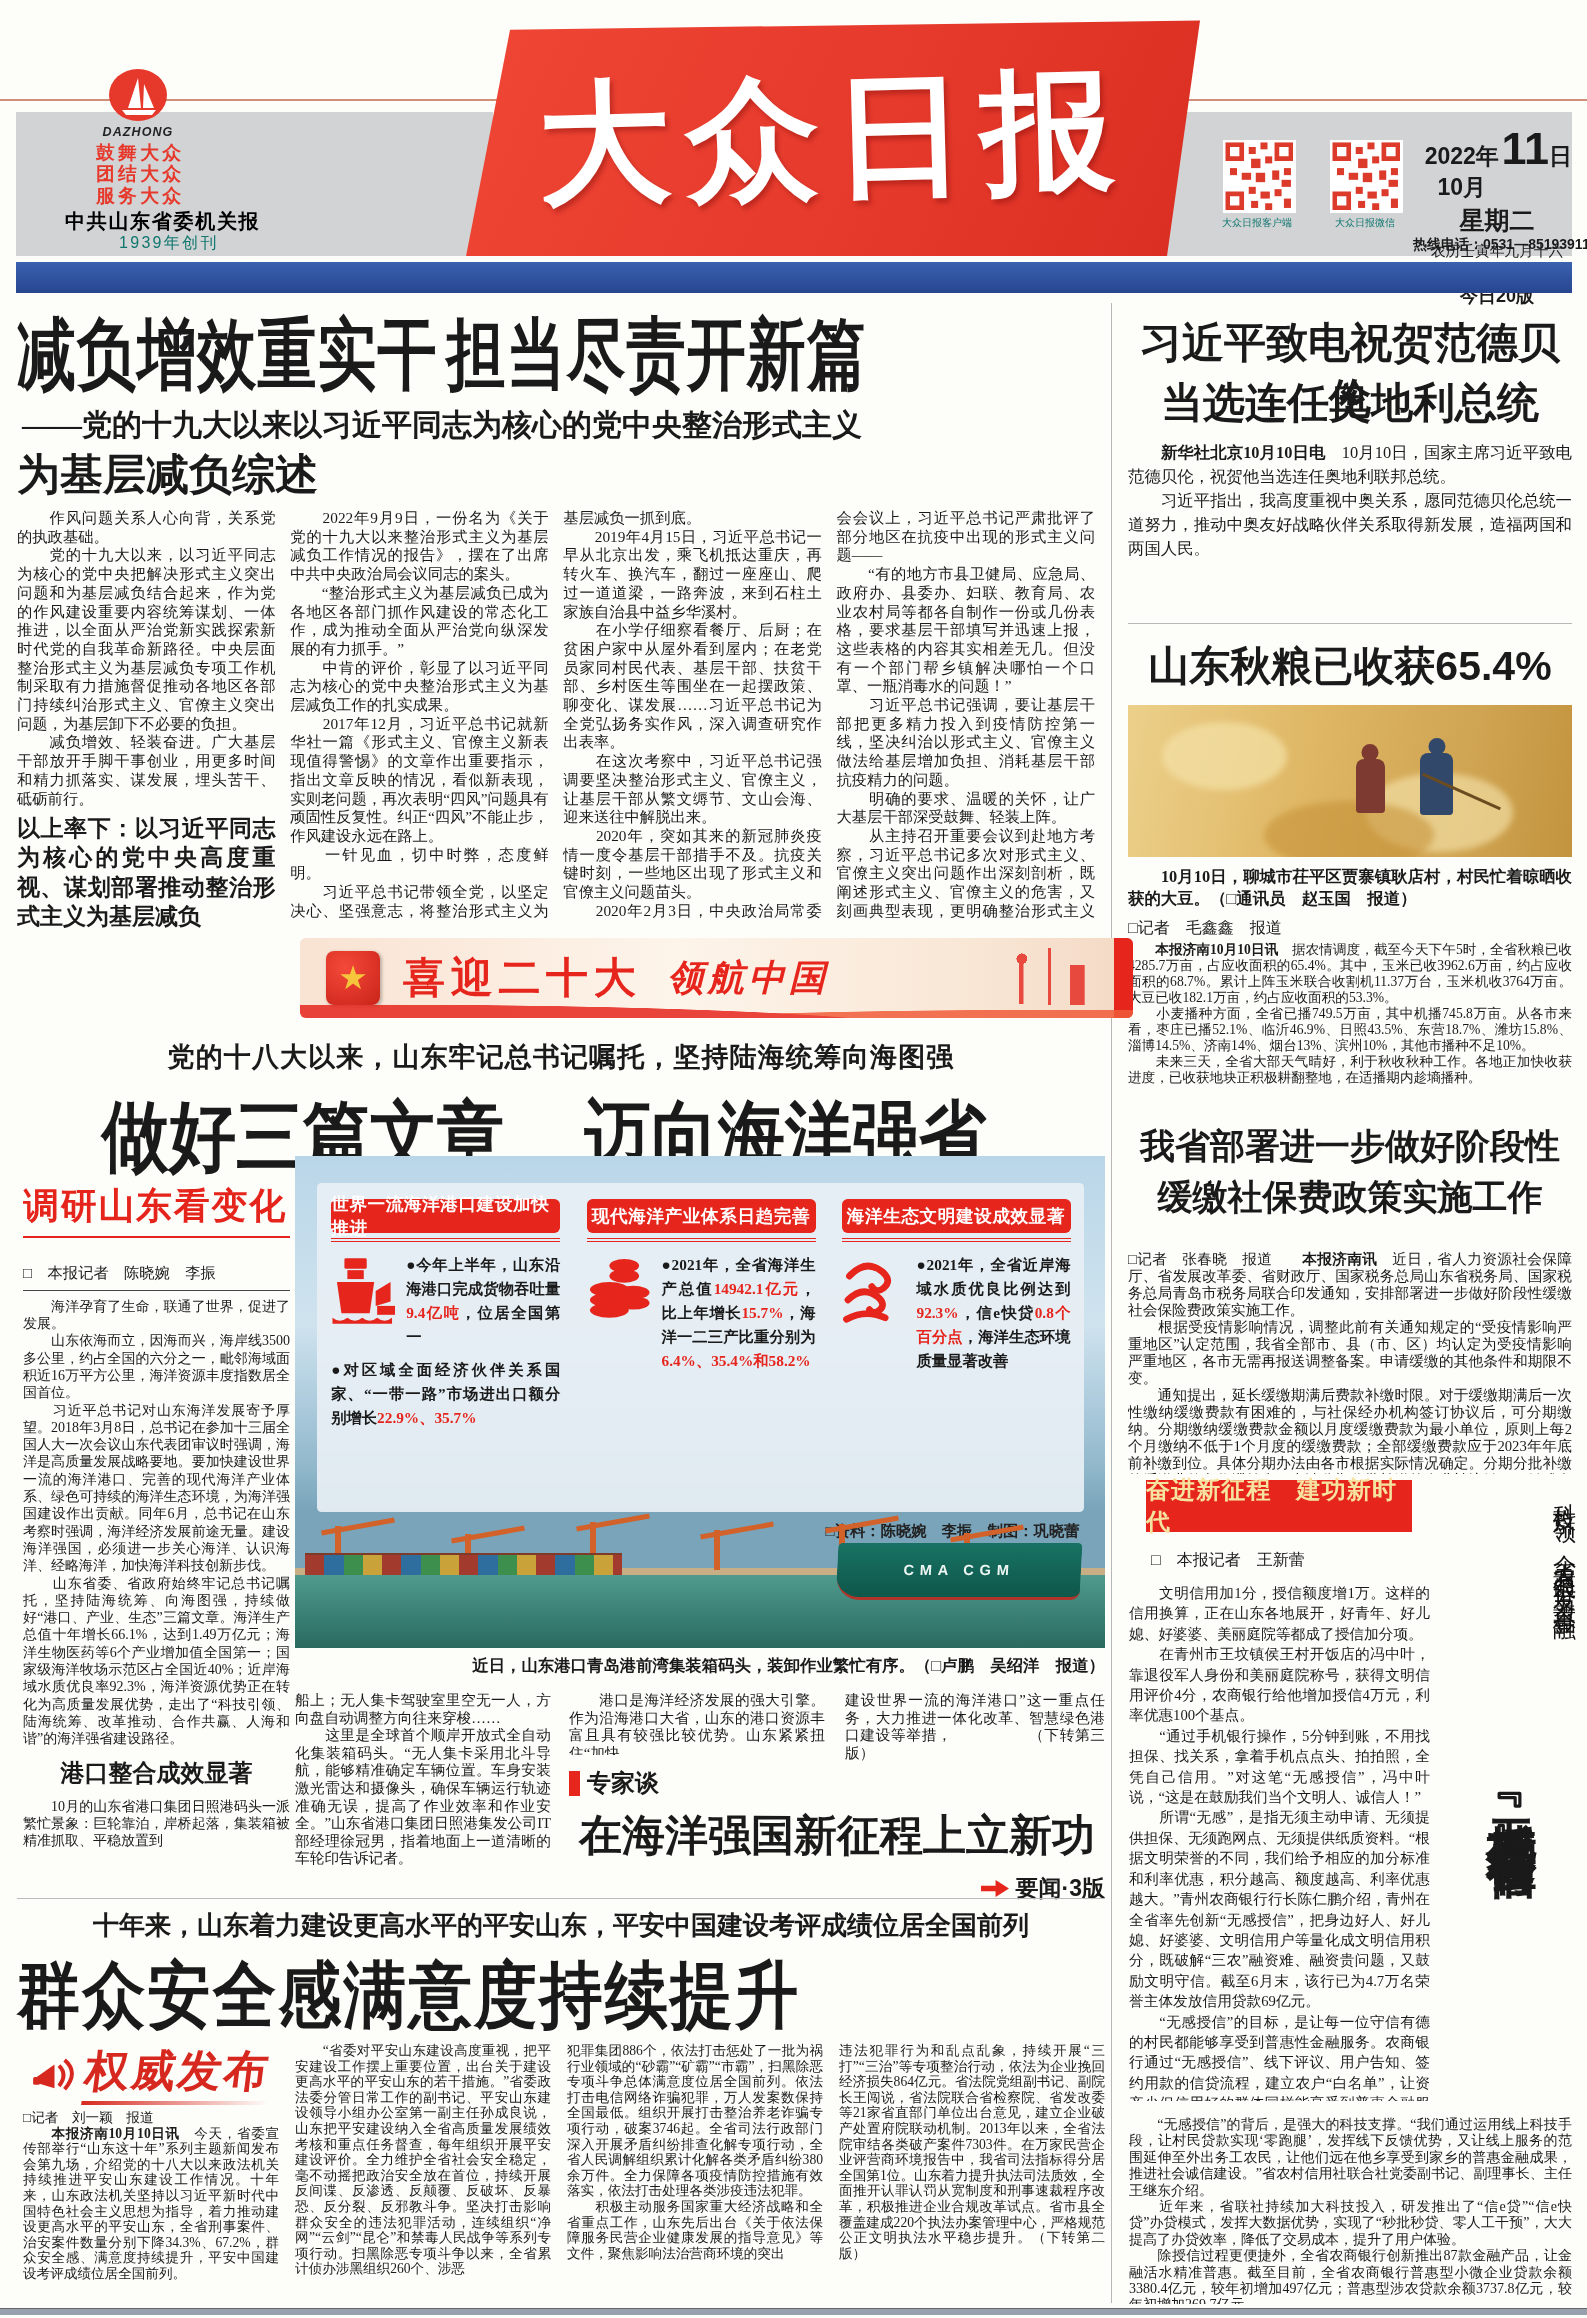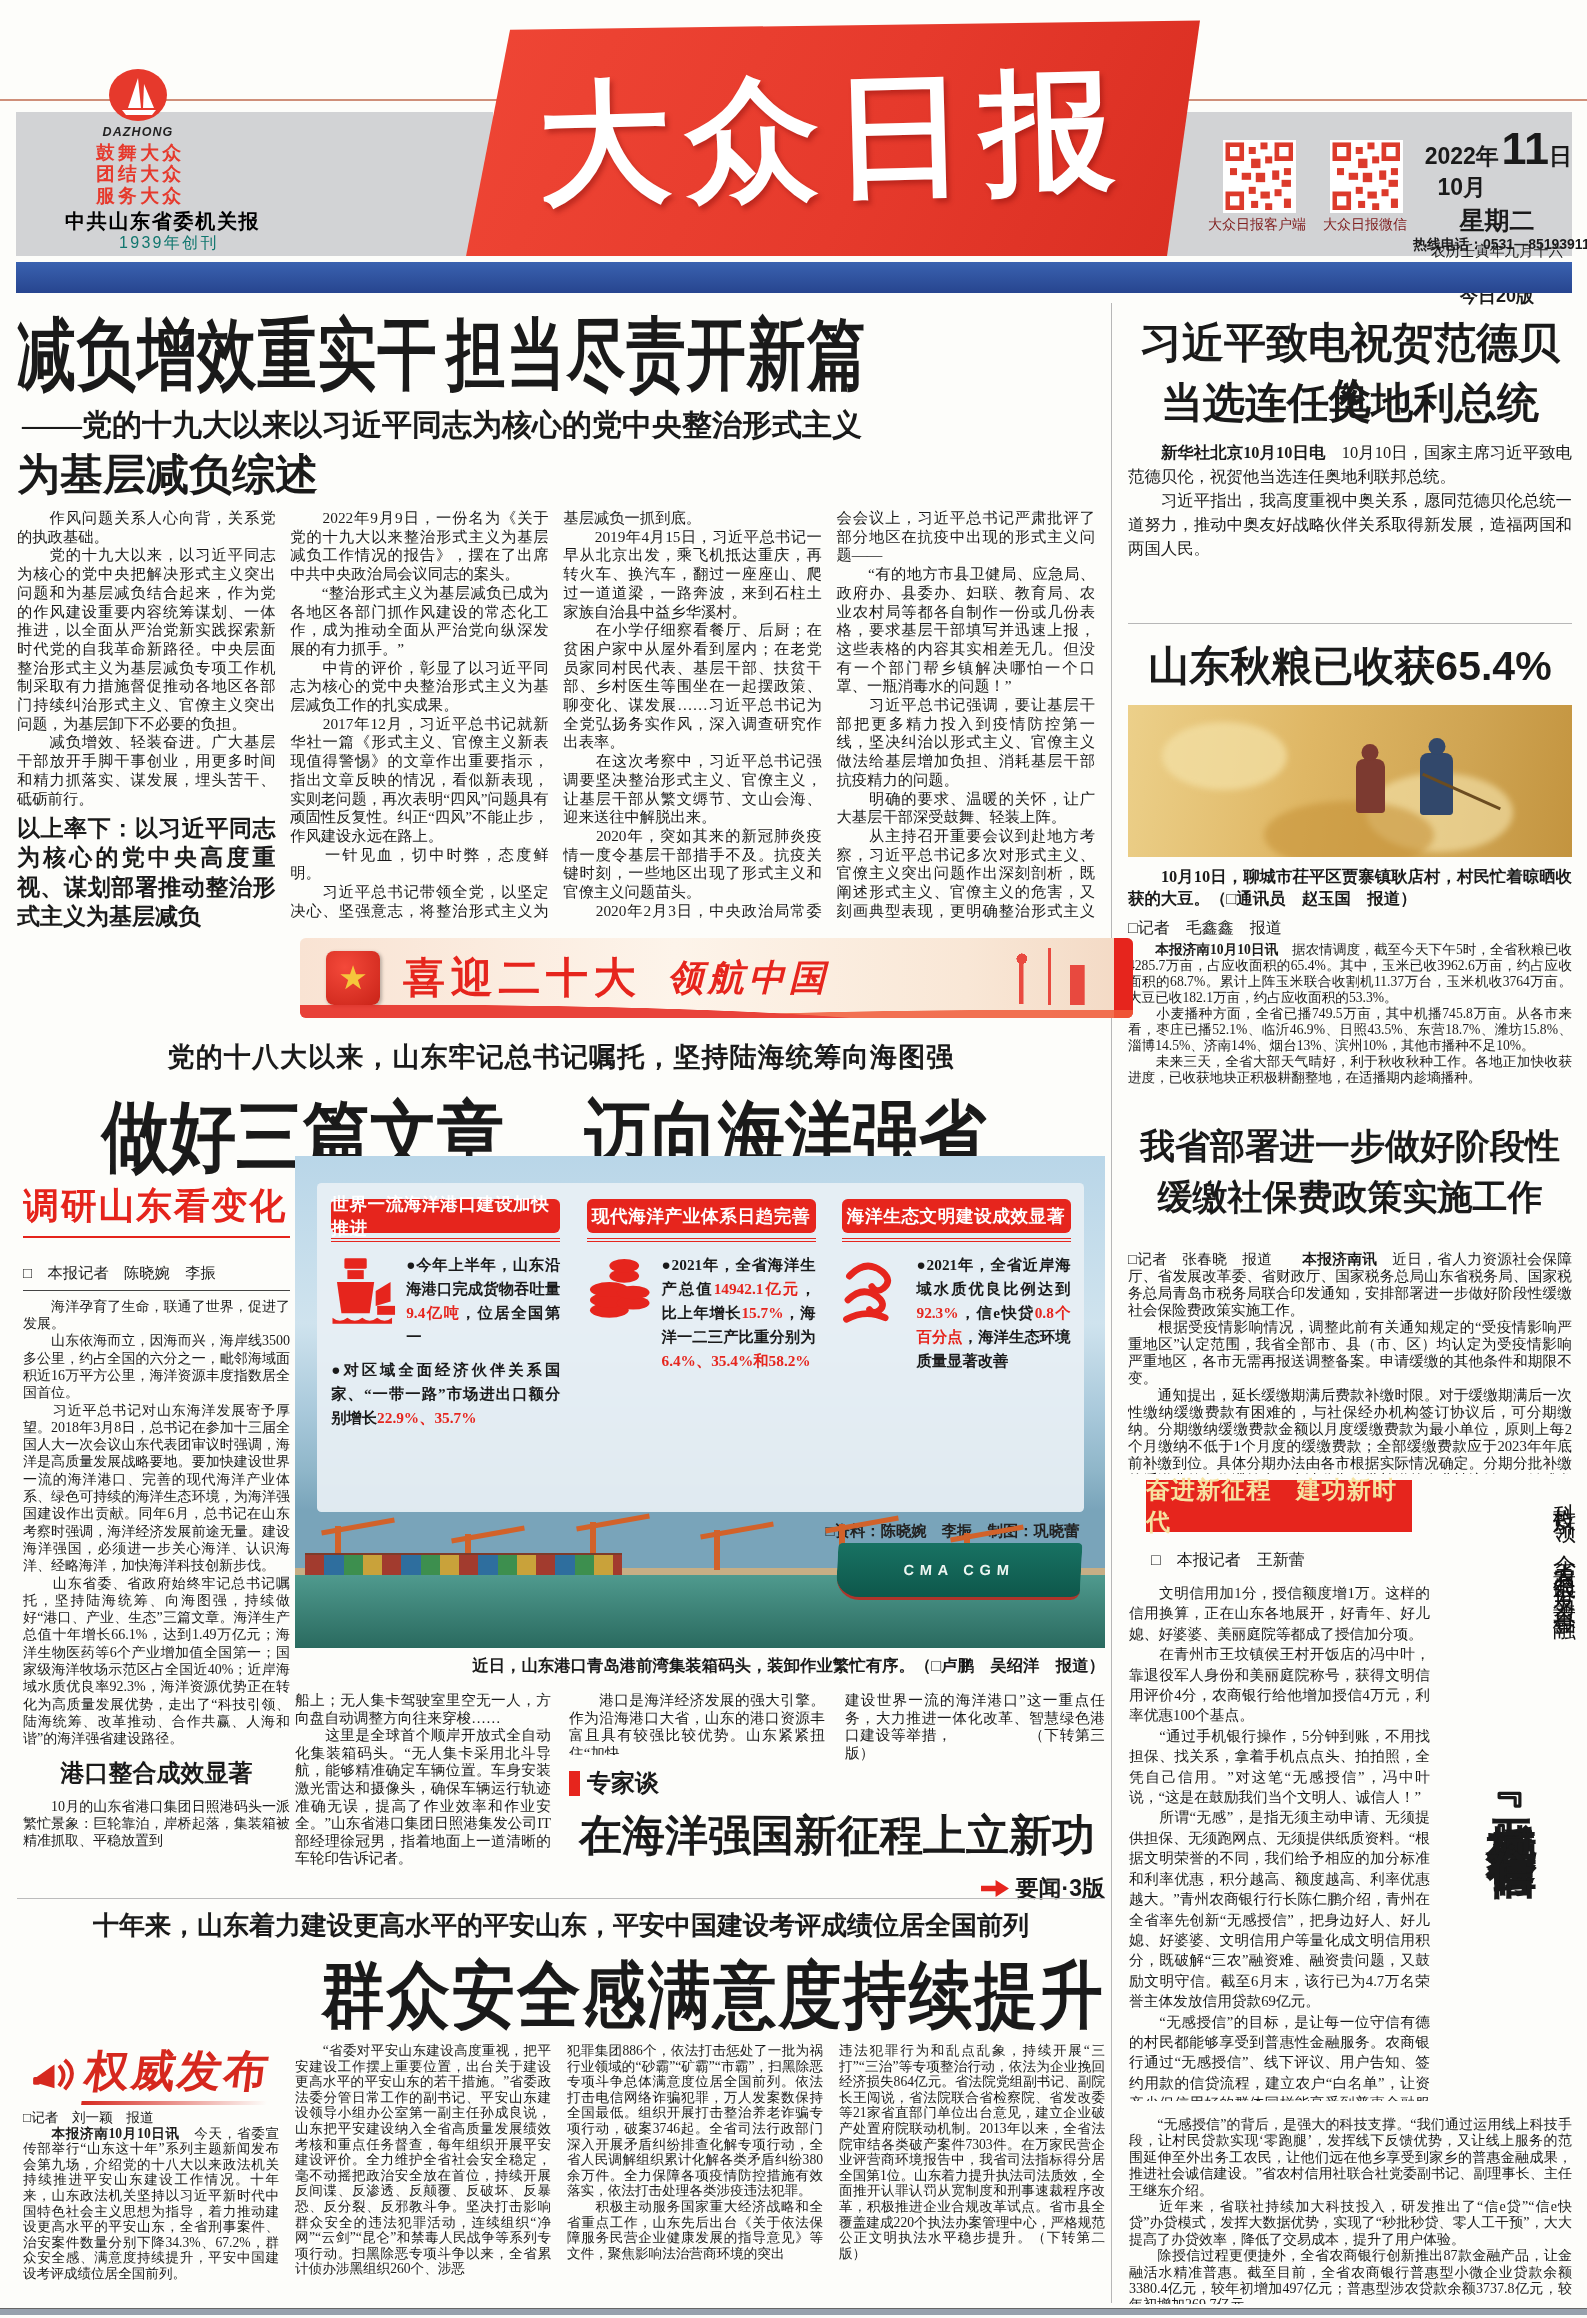--- a/index.html
+++ b/index.html
@@ -20,21 +20,21 @@
   #slogans{left:80px;top:29.5px;font-size:18.7px;line-height:21.5px;font-weight:900;color:#e6392c;letter-spacing:3.4px;}
   #org-line{left:49px;top:96px;font-size:20px;font-weight:900;color:#000;letter-spacing:1.7px;}
   #founded-line{left:103px;top:121px;font-size:16px;color:#0f766e;letter-spacing:2.3px;}
   #brand{left:466px;top:20.4px;width:734px;height:236px;background:linear-gradient(115deg,#ef4635 0%,#e63a2c 55%,#da2e22 100%);
          clip-path:polygon(6% 4%,100% 0%,95.5% 100%,0% 100%);z-index:2;display:flex;align-items:center;justify-content:center;}
   #brand-title{font-size:133px;font-weight:900;color:#fff;letter-spacing:14.7px;transform:rotate(-1.5deg);
          text-shadow:2.8px 4px 5.7px rgba(110,0,0,.35);font-family:"Liberation Serif","DejaVu Serif",serif;}
   #date-box{left:1157px;top:112px;width:415px;height:144px;background:#d2d3d5;}
   .qr{width:68px;height:68px;background:#fff;padding:2.3px;}
   #qr1{left:66px;top:28px;}#qr2{left:173px;top:28px;}
-  .qr-label{top:104px;width:108px;text-align:center;font-size:14px;color:#7f1d1d;}
+  .qr-label{top:104px;width:108px;text-align:center;font-size:10px;color:#0f766e;}
   #qrl1{left:46px;}#qrl2{left:154px;}
   #date-col{left:265px;top:17px;width:150px;text-align:center;font-family:"Liberation Sans","DejaVu Sans",sans-serif;}
   #date-row{display:flex;align-items:baseline;justify-content:center;font-weight:900;}
   #date-main{font-size:23px;}#date-day{font-size:45px;line-height:40px;}#date-sfx{font-size:23px;}
   #weekday{font-size:25px;font-weight:900;margin-top:1.1px;}
   #lunar{font-size:14.7px;margin-top:4.5px;}
   #issue-no{font-size:14.7px;margin-top:2.3px;}
   #pages-today{font-size:18px;font-weight:900;margin-top:2.3px;}
   #hotline{left:256px;top:124px;width:159px;font-size:14px;font-weight:700;white-space:nowrap;font-family:"Liberation Sans","DejaVu Sans",sans-serif;}
   #blue-bar{left:16px;top:262px;width:1556px;height:31px;background:linear-gradient(#3a62b0,#27458f);}
@@ -143,21 +143,21 @@
   #expert-tagrow{display:flex;align-items:center;gap:6.8px;}
   #expert-sq{width:11.3px;height:25px;background:#e6251d;}
   #expert-tag{font-size:24px;font-weight:900;font-family:"Liberation Sans","DejaVu Sans",sans-serif;}
   #expert-hl{text-align:center;font-size:43px;font-weight:900;margin-top:8px;}
   #expert-ref{display:flex;justify-content:flex-end;align-items:center;gap:6.8px;margin-top:8px;}
   #expert-ref span{font-size:23px;font-weight:900;font-family:"Liberation Sans","DejaVu Sans",sans-serif;}
   #hr-mid{left:17px;top:1898px;width:1088px;height:0.6px;background:#bbb;}
 
   
   #safety-kick{left:17px;top:1908px;width:1088px;text-align:center;font-size:26px;font-weight:700;}
-  #safety-hl{left:17px;top:1946px;width:1088px;text-align:right;font-family:Liberation Serif, serif;}
+  #safety-hl{left:17px;top:1946px;width:1088px;text-align:left;font-family:Liberation Serif, serif;}
   #safety-hl span{display:inline-block;font-size:63px;font-weight:900;letter-spacing:2.3px;transform:scaleY(1.15);transform-origin:top;}
   #authority{left:32px;top:2040px;width:329px;height:66px;display:flex;align-items:center;gap:8px;}
   #authority-text{font-size:44px;font-weight:900;color:#d6281e;transform:skewX(-7deg);letter-spacing:2.3px;
       font-family:"Liberation Sans","DejaVu Sans",sans-serif;
       border-bottom:4px solid;border-image:linear-gradient(90deg,#d6281e,rgba(214,40,30,0)) 1;}
   .scol{font-size:13.6px;line-height:15.6px;overflow:hidden;}
   #s-col1{left:23px;top:2110px;width:256px;height:195px;}
   #s-col2{left:295px;top:2043px;width:256px;height:262px;}
   #s-col3{left:567px;top:2043px;width:256px;height:262px;}
   #s-col4{left:839px;top:2043px;width:266px;height:262px;}

